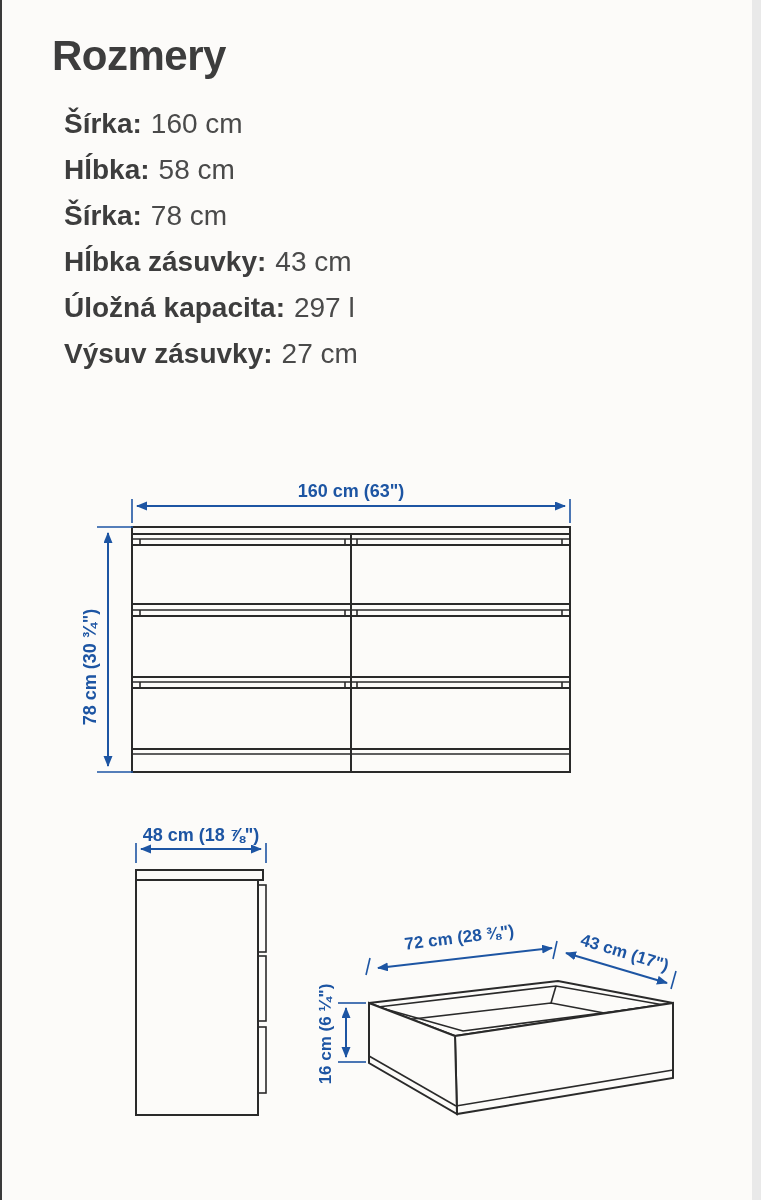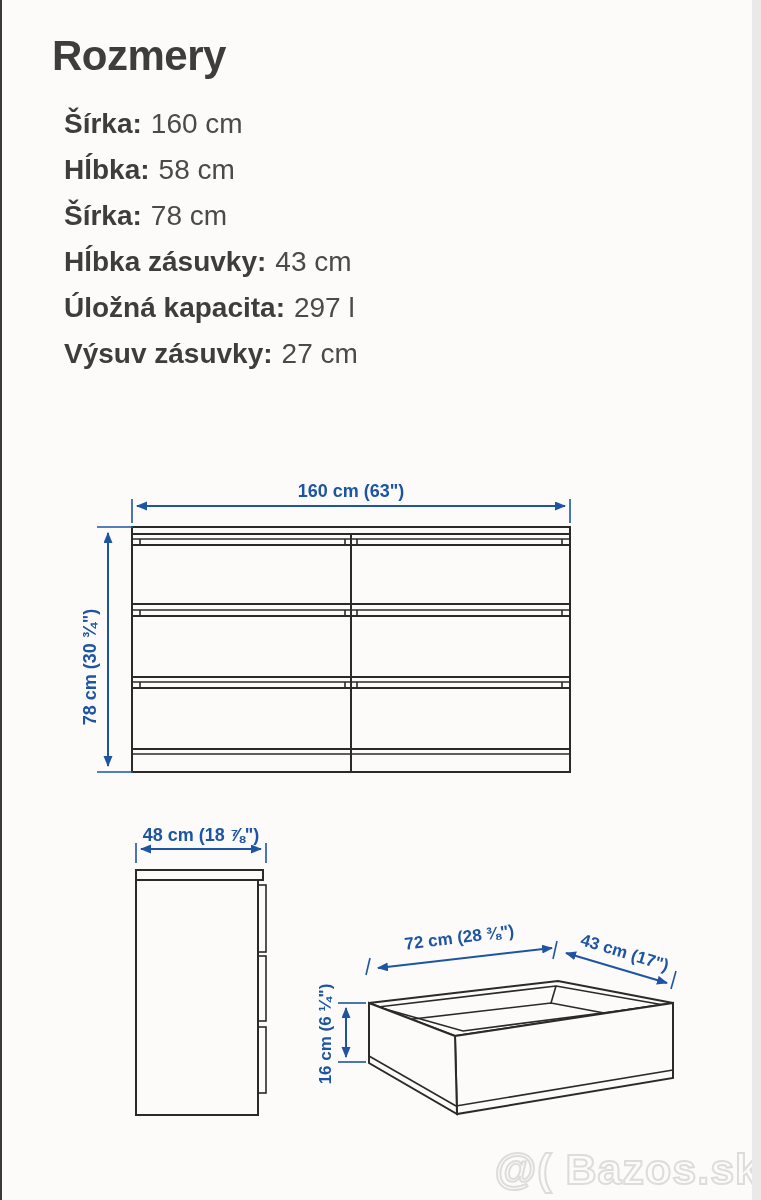--- a/index.html
+++ b/index.html
@@ -164,17 +164,16 @@
     </g>
 
     <g>
       <text class="dtxt dtxt2" x="325" y="1034" text-anchor="middle" dominant-baseline="central" transform="rotate(-90 325 1034)">16 cm (6 ¼")</text>
       <line class="dim" x1="346" y1="1008" x2="346" y2="1057" marker-start="url(#ah)" marker-end="url(#ah)"></line>
       <line class="dimt" x1="338" y1="1003" x2="366" y2="1003"></line>
       <line class="dimt" x1="338" y1="1062" x2="366" y2="1062"></line>
     </g>
   </svg>
 
-  <div class="wm">@( Bazos.sk</div>
 
   <div class="scrollbar"></div>
 
 </div>
 
 </body></html>

